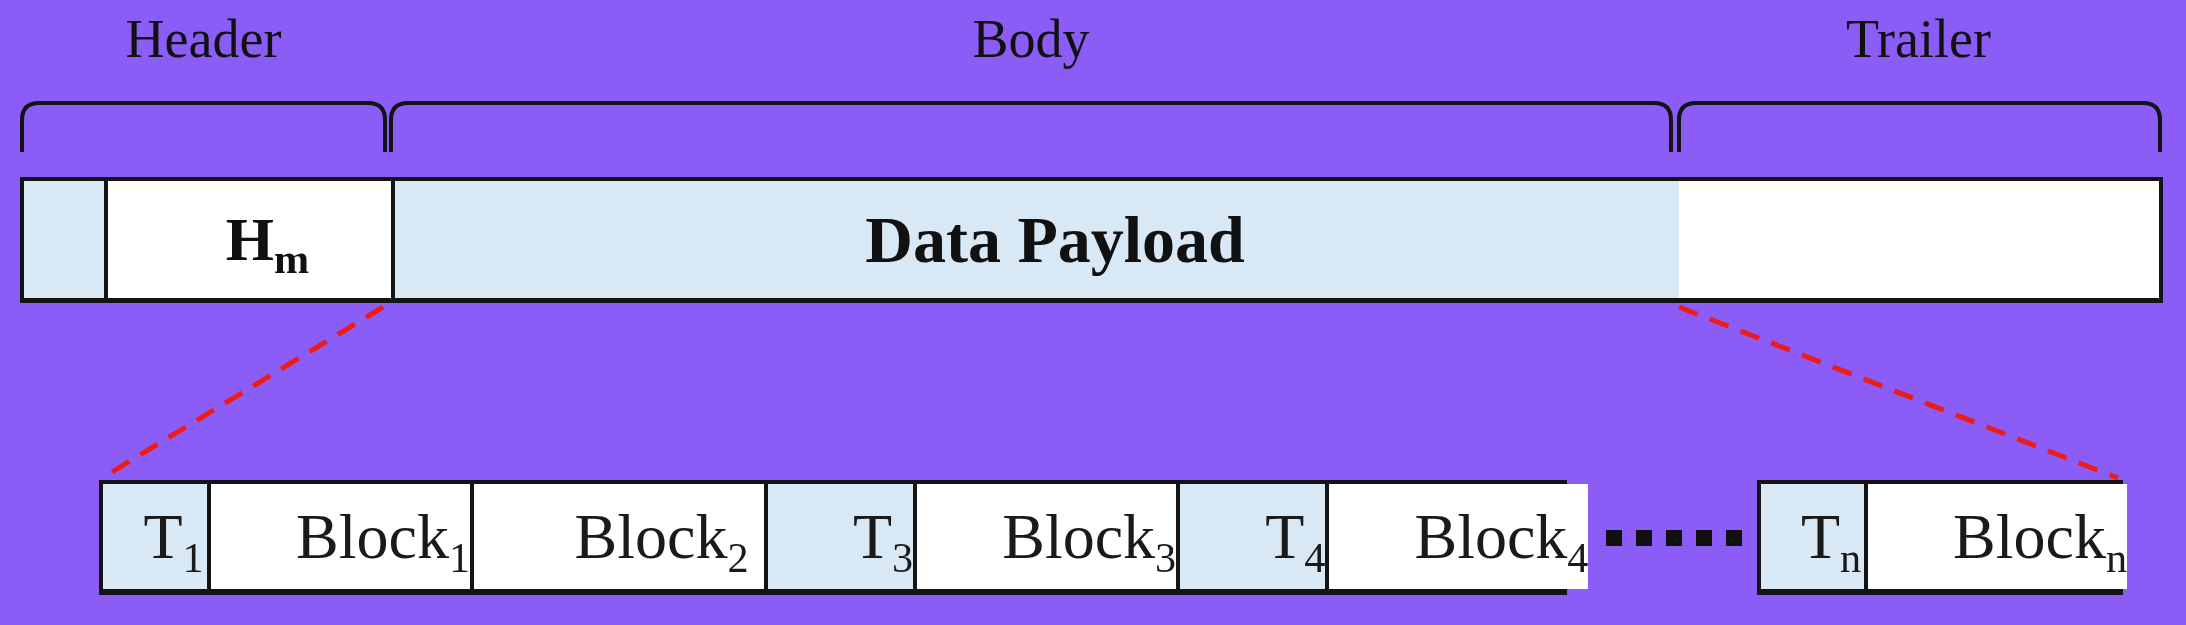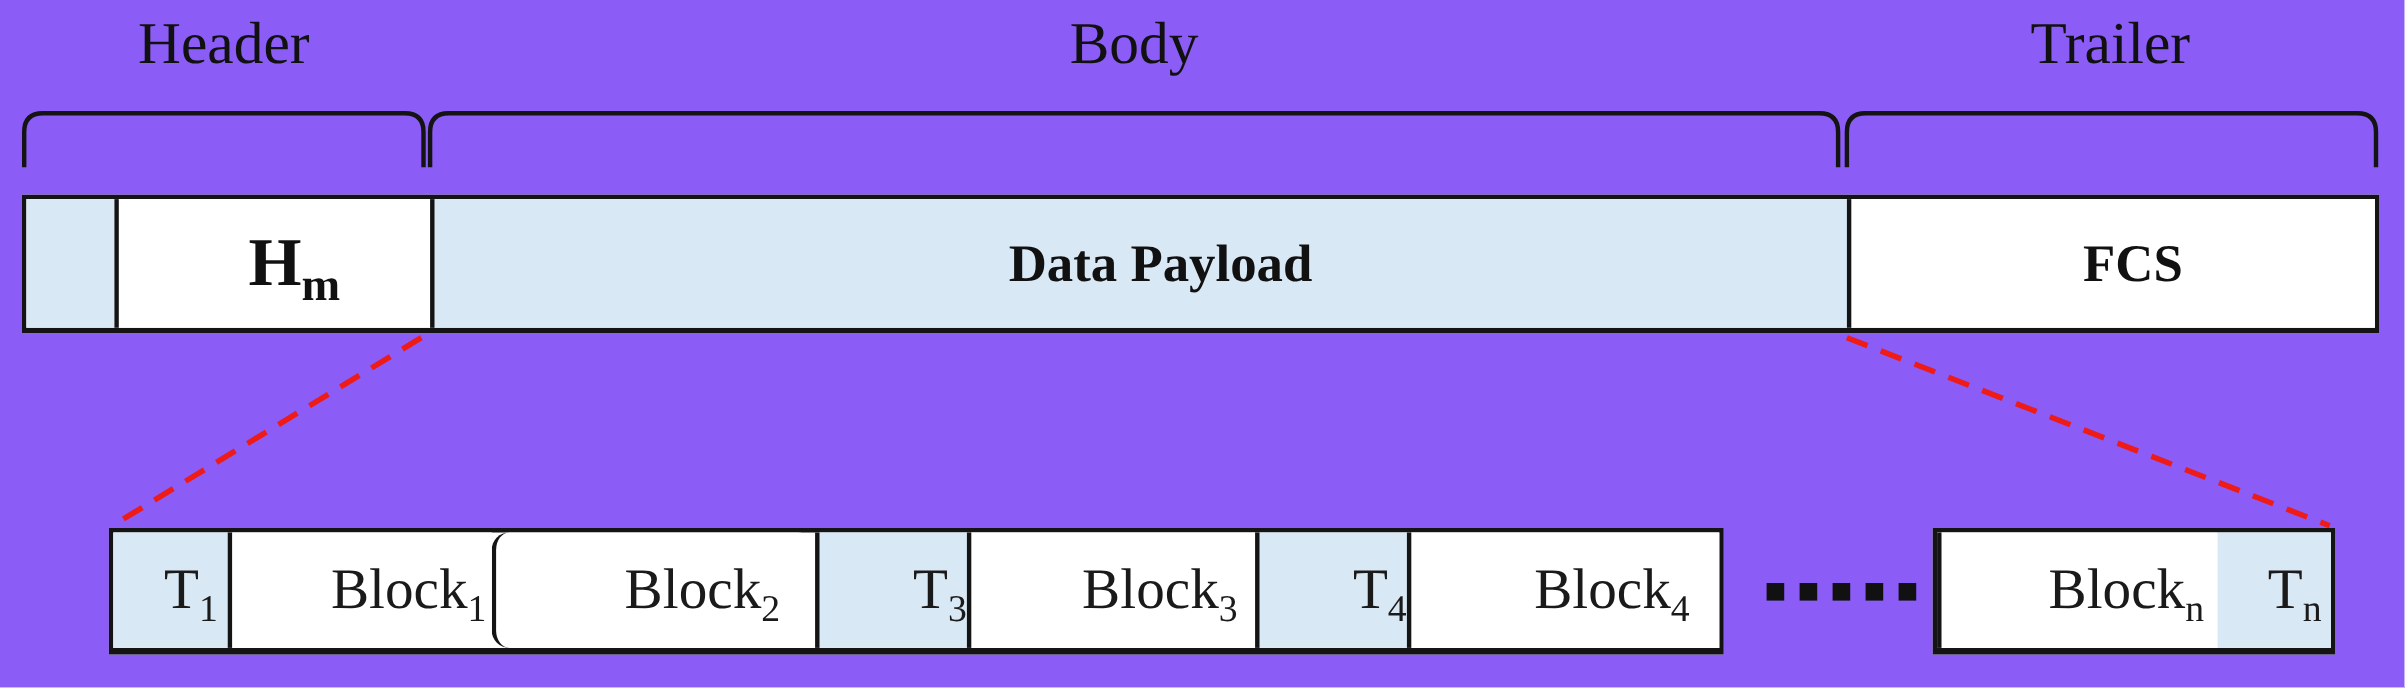--- a/index.html
+++ b/index.html
@@ -32,42 +32,42 @@
   }
   .seg{
     box-sizing:border-box;height:100%;
     display:flex;align-items:center;justify-content:center;
     background:#ffffff;
     padding-left:36px;
   }
   .seg.blue{background:#d9e8f5;}
   .seg.divider{border-left:4px solid #141414;}
   .seg-label{
-    font-weight:bold;font-size:48px;color:#111;white-space:nowrap;
+    font-weight:bold;font-size:66px;color:#111;white-space:nowrap;
   }
   .seg-label sub{font-size:0.68em;line-height:0;}
   #seg-hm .seg-label{font-size:62px;}
 
   
   .xbar{
     position:absolute;top:480px;height:115px;
     display:flex;box-sizing:border-box;
     border:4px solid #141414;border-bottom-width:6px;
     background:#ffffff;
   }
   #xbar-main{left:99px;width:1468px;}
   #xbar-tail{left:1757px;width:366px;}
   .cell{
     box-sizing:border-box;height:100%;
     display:flex;align-items:center;justify-content:center;
     background:#ffffff;
   }
   .cell.tag{background:#d9e8f5;}
   .cell.divider{border-left:4px solid #141414;padding-left:48px;}
-  .cell-label{font-size:52px;color:#1a1a1a;white-space:nowrap;margin-left:37px;}
+  .cell-label{font-size:64px;color:#1a1a1a;white-space:nowrap;margin-left:37px;}
   .cell-label sub{font-size:0.66em;line-height:0;}
 
   
   #dots{
     position:absolute;left:1590px;top:480px;width:167px;height:115px;
     display:flex;align-items:center;justify-content:center;gap:14px;
   }
   .dot{width:16px;height:16px;background:#111;}
 </style>
 </head>
@@ -88,33 +88,30 @@
   </svg>
 
   <div id="frame-bar">
     <div class="seg blue" style="flex:0 0 80px;"></div>
     <div class="seg divider" id="seg-hm" style="flex:0 0 287px;">
       <span class="seg-label"><span>H</span><sub>m</sub></span>
     </div>
     <div class="seg blue divider" style="flex:0 0 1288px;">
       <span class="seg-label">Data Payload</span>
     </div>
-    <div class="seg divider" style="flex:1 1 auto;">
-      <span class="seg-label">FCS</span>
-    </div>
   </div>
 
   <div class="xbar" id="xbar-main">
     <div class="cell tag" style="flex:0 0 104px;">
       <span class="cell-label"><span>T</span><sub>1</sub></span>
     </div>
     <div class="cell divider" style="flex:0 0 240px;">
       <span class="cell-label"><span>Block</span><sub>1</sub></span>
     </div>
-    <div class="cell divider" style="flex:0 0 294px;border-radius:16px;">
+    <div class="cell divider" style="flex:0 0 294px;">
       <span class="cell-label"><span>Block</span><sub>2</sub></span>
     </div>
     <div class="cell tag divider" style="flex:0 0 104px;">
       <span class="cell-label"><span>T</span><sub>3</sub></span>
     </div>
     <div class="cell divider" style="flex:0 0 262px;">
       <span class="cell-label"><span>Block</span><sub>3</sub></span>
     </div>
     <div class="cell tag divider" style="flex:0 0 103px;">
       <span class="cell-label"><span>T</span><sub>4</sub></span>
@@ -126,21 +123,21 @@
 
   <div id="dots">
     <div class="dot"></div>
     <div class="dot"></div>
     <div class="dot"></div>
     <div class="dot"></div>
     <div class="dot"></div>
   </div>
 
   <div class="xbar" id="xbar-tail">
+    <div class="cell tag" style="flex:0 0 103px;">
+      <span class="cell-label"><span>T</span><sub>n</sub></span>
+    </div>
     <div class="cell divider" style="flex:1 1 auto;">
       <span class="cell-label"><span>Block</span><sub>n</sub></span>
-    </div>
-    <div class="cell tag" style="flex:0 0 103px;">
-      <span class="cell-label"><span>T</span><sub>n</sub></span>
     </div>
   </div>
 
 </div>
 
 </body></html>

